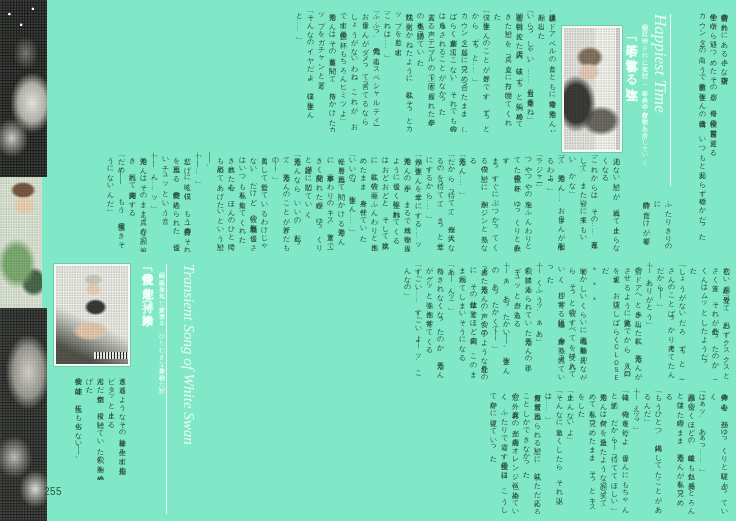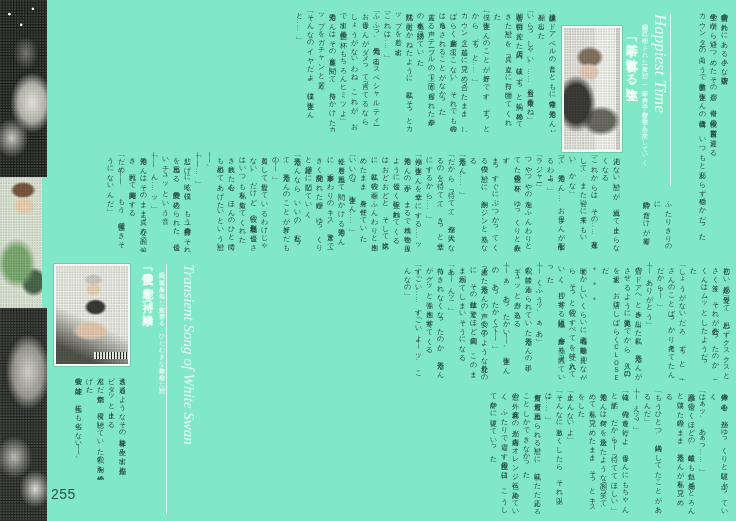--- a/index.html
+++ b/index.html
@@ -99,22 +99,22 @@
       radial-gradient(ellipse 11px 9px at 52% 24%, #eed5b8 0 50%, transparent 74%),
       radial-gradient(ellipse 13px 8px at 52% 14%, #cfcfc6 0 50%, transparent 74%),
       radial-gradient(ellipse 15px 11px at 55% 42%, #3a3a36 0 52%, transparent 76%),
       radial-gradient(ellipse 24px 13px at 48% 66%, #e8cdb0 0 52%, transparent 78%),
       repeating-linear-gradient(90deg, #f2f2ec 0 2px, #262622 2px 3px) no-repeat 100% 94% / 34px 7px,
       linear-gradient(205deg, #ededE7 0 55%, #55554e 85%),
       #ececE6;
   }
   
   #pagenum{
-    position:absolute;left:51px;top:486px;
-    font-size:14px;color:#2e5346;letter-spacing:.5px;text-align:right;
+    position:absolute;left:44px;top:486px;
+    font-size:10px;color:#2e5346;letter-spacing:.5px;text-align:right;
   }
 </style>
 </head>
 <body>
 
 <div class="art ht-light" id="art-top"></div>
 <div class="art ht" id="art-mid"></div>
 <div class="art ht-light" id="art-bottom"></div>
 
 <div class="vtext" style="left:676px;top:8px;width:54px;height:238px;">

